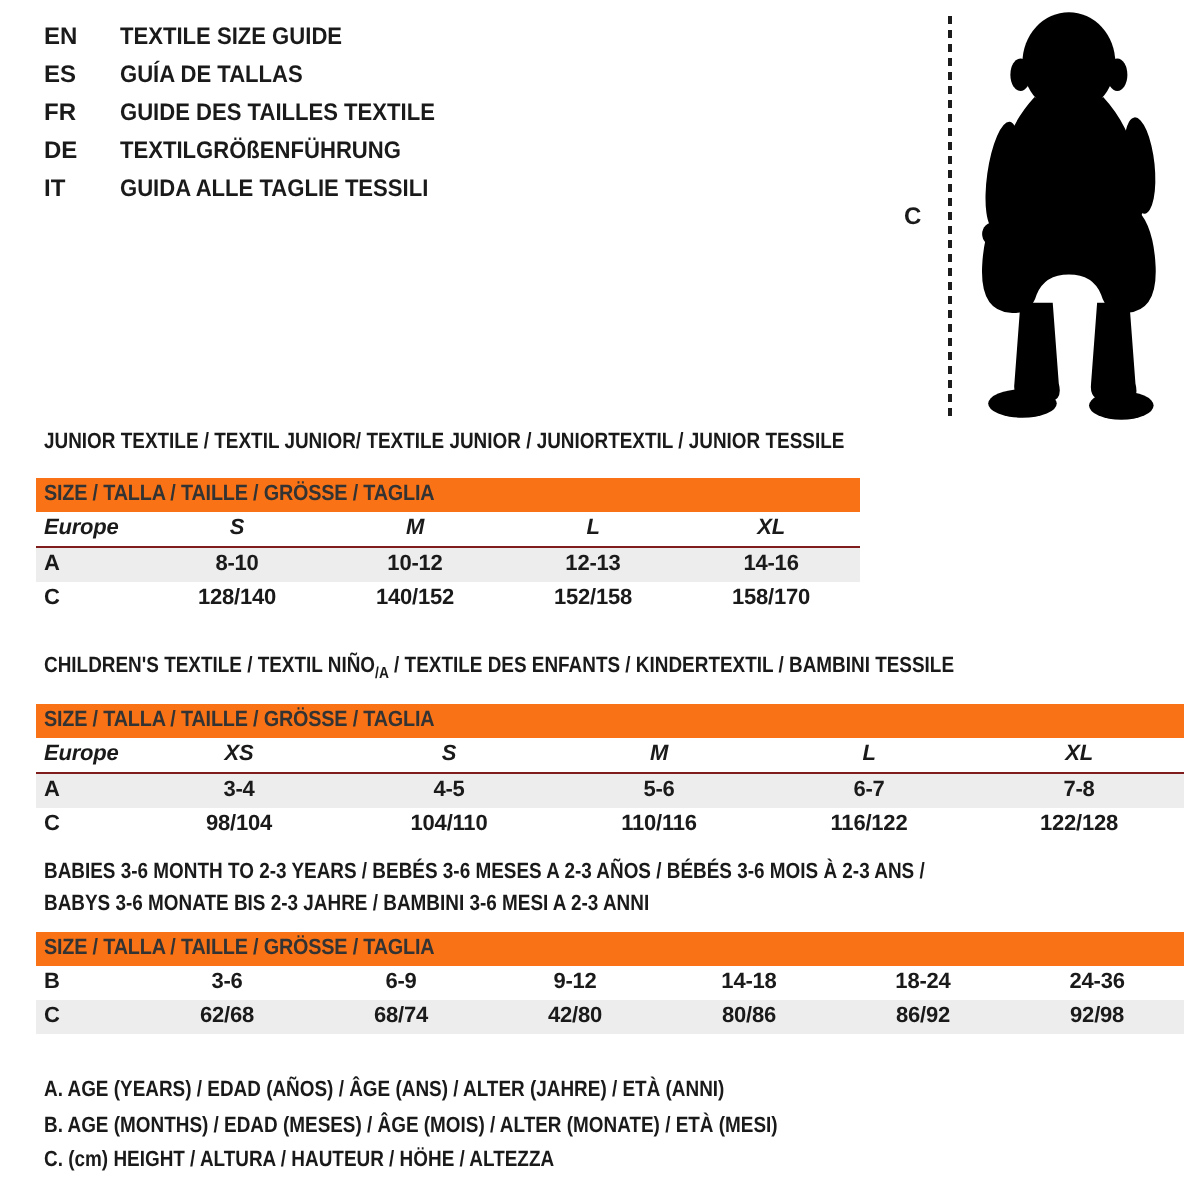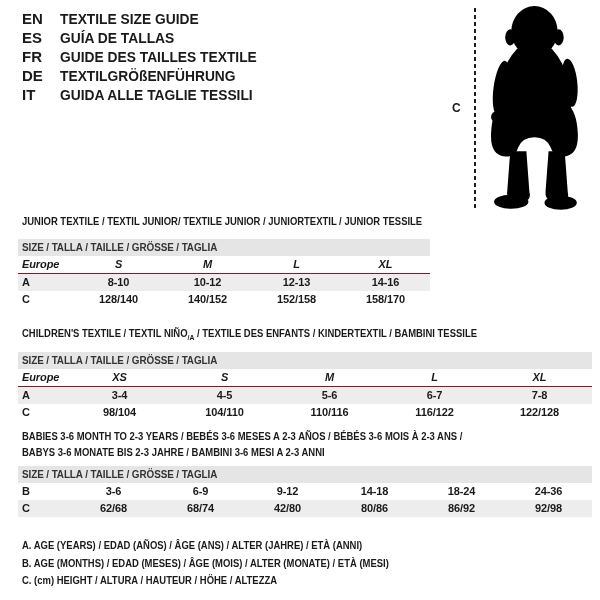--- a/index.html
+++ b/index.html
@@ -8,21 +8,21 @@
     width: 600px;
     height: 600px;
     background: #ffffff;
     font-family: "Liberation Sans", sans-serif;
     color: #1a1a1a;
     overflow: hidden;
   }
 
   
   .lang-list { position: absolute; top: 9px; left: 22px; }
-  .lang-row { display: flex; line-height: 19px; font-size: 15px; font-weight: 700; }
+  .lang-row { display: flex; line-height: 19px; font-size: 12px; font-weight: 700; }
   .lang-code { width: 38px; }
   .lang-label { white-space: nowrap; transform: scaleX(0.92); transform-origin: left center; }
 
   
   .measure-line {
     position: absolute; left: 474px; top: 8px; width: 2px; height: 200px;
     background: repeating-linear-gradient(to bottom, #1c1c1c 0 4px, transparent 4px 7px);
   }
   .measure-label {
     position: absolute; left: 452px; top: 101px;
@@ -49,21 +49,21 @@
     position: absolute; left: 18px;
     border-collapse: collapse; table-layout: fixed;
     font-size: 11px; font-weight: 700; letter-spacing: -0.1px;
   }
   .size-table td {
     padding: 0; height: 17px; line-height: 17px;
     text-align: center; vertical-align: middle; overflow: hidden;
   }
   .size-table td.lbl { text-align: left; padding-left: 4px; }
   .bar-row td {
-    background: #e5e5e5; color: #333333; text-align: left; padding-left: 4px;
+    background: #f97316; color: #333333; text-align: left; padding-left: 4px;
   }
   .bar-text { display: inline-block; white-space: nowrap; transform: scaleX(0.9); transform-origin: left center; }
   .head-row td { border-bottom: 1px solid #7f1d1d; font-style: italic; }
   .alt-row td { background: #ededed; }
 </style>
 </head>
 <body>
 
 <div class="canvas">
 

